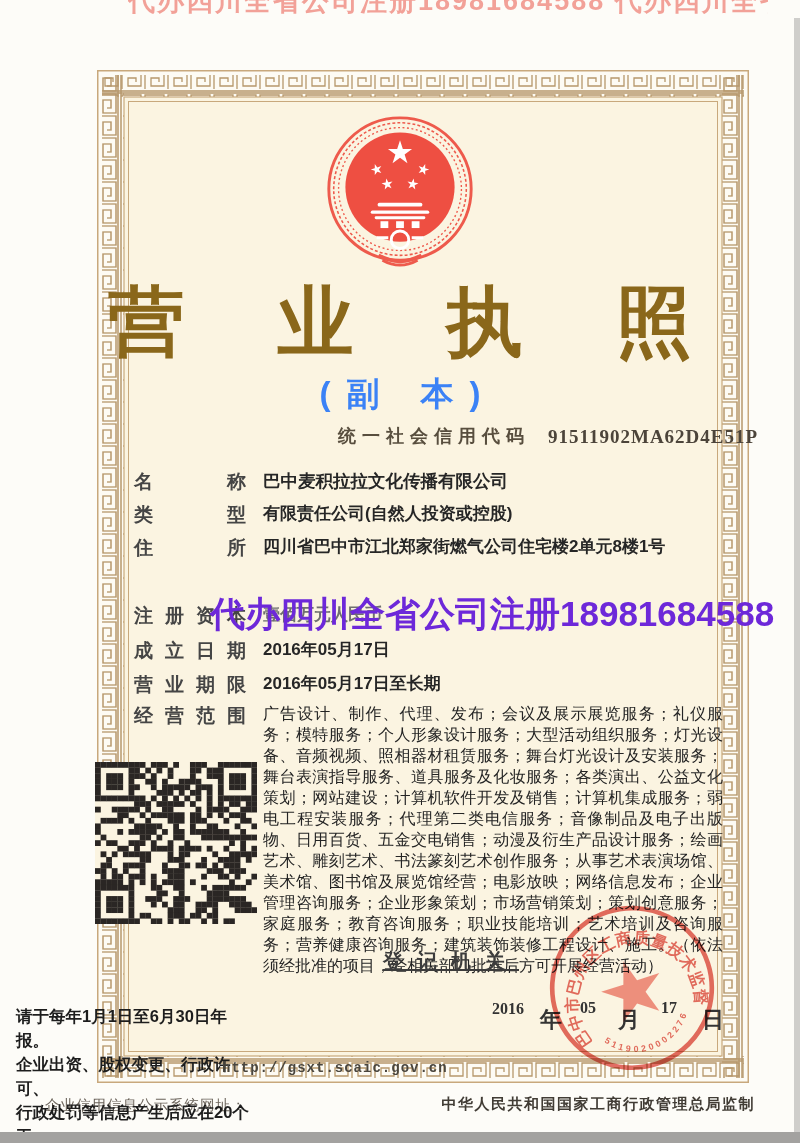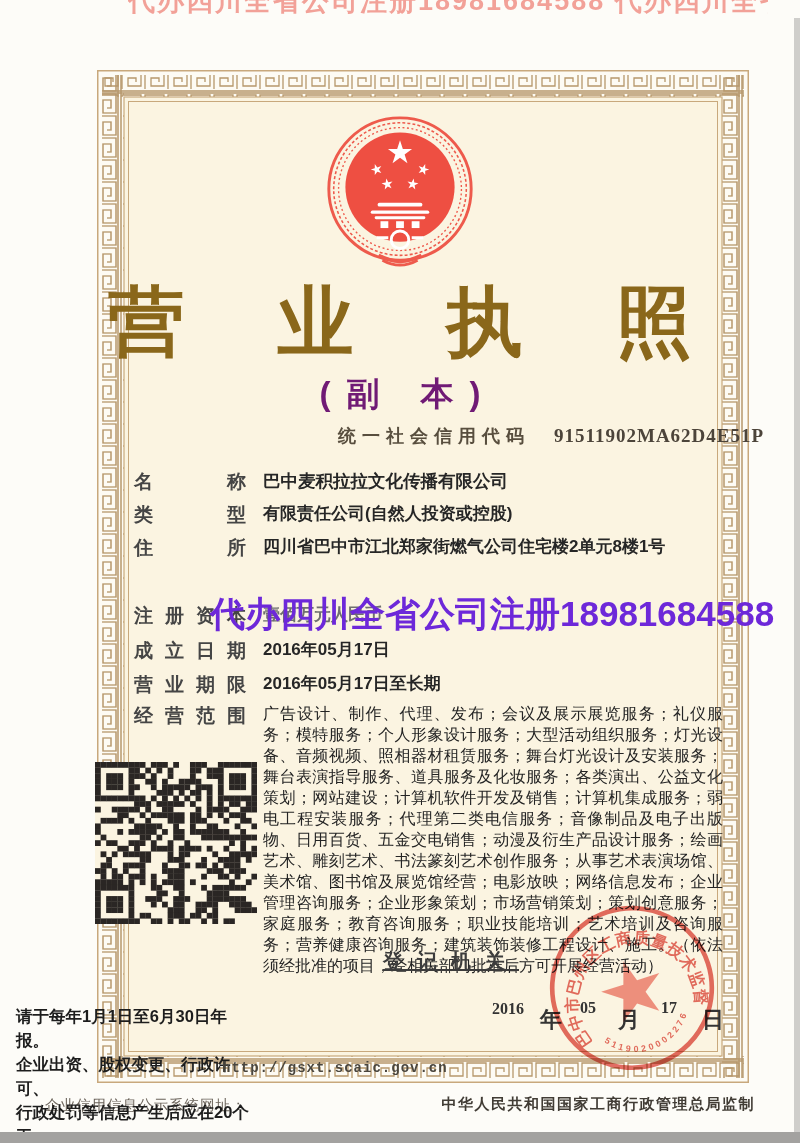--- a/index.html
+++ b/index.html
@@ -14,23 +14,23 @@
   .top-artifact{position:absolute;top:0;left:128px;width:640px;height:14px;overflow:hidden;z-index:30;}
   .top-artifact span{display:block;margin-top:-17px;font-size:27px;font-weight:700;color:#e53425;letter-spacing:2px;opacity:.45;white-space:nowrap;}
 
   .border-svg{position:absolute;left:97px;top:70px;z-index:1;}
 
   .emblem{position:absolute;left:322px;top:112px;z-index:3;}
 
   .license-title{position:absolute;left:0;right:0;top:272px;text-align:center;font-size:76px;font-weight:800;
     color:#8a671a;letter-spacing:36px;text-indent:36px;z-index:3;}
   .license-subtitle{position:absolute;left:0;right:0;top:372px;text-align:center;font-size:33px;font-weight:700;
-    color:#701a75;letter-spacing:16px;text-indent:16px;z-index:3;}
-
-  .credit-row{position:absolute;left:338px;top:424px;display:flex;align-items:center;gap:24px;z-index:3;}
+    color:#3b82f6;letter-spacing:16px;text-indent:16px;z-index:3;}
+
+  .credit-row{position:absolute;left:338px;top:424px;display:flex;align-items:flex-end;gap:18px;z-index:3;}
   .credit-label{font-size:18px;font-weight:700;color:#584e3e;letter-spacing:6px;}
   .credit-value{font-family:"Liberation Serif","DejaVu Serif",serif;font-size:19px;font-weight:600;color:#4c443a;letter-spacing:1px;}
 
   .frow{position:absolute;left:134px;display:flex;align-items:flex-start;z-index:3;}
   .flabel{width:112px;flex:0 0 112px;font-size:19px;font-weight:600;color:#454545;
     text-align:justify;text-align-last:justify;text-justify:inter-character;}
   .fvalue{margin-left:17px;font-size:17px;font-weight:600;color:#262626;white-space:nowrap;}
   .fvalue.scope{white-space:normal;width:460px;font-size:16px;line-height:21px;font-weight:500;text-align:justify;color:#242424;}
 
   .watermark{position:absolute;left:210px;top:591px;font-size:35px;font-weight:700;color:#6d28d9;

